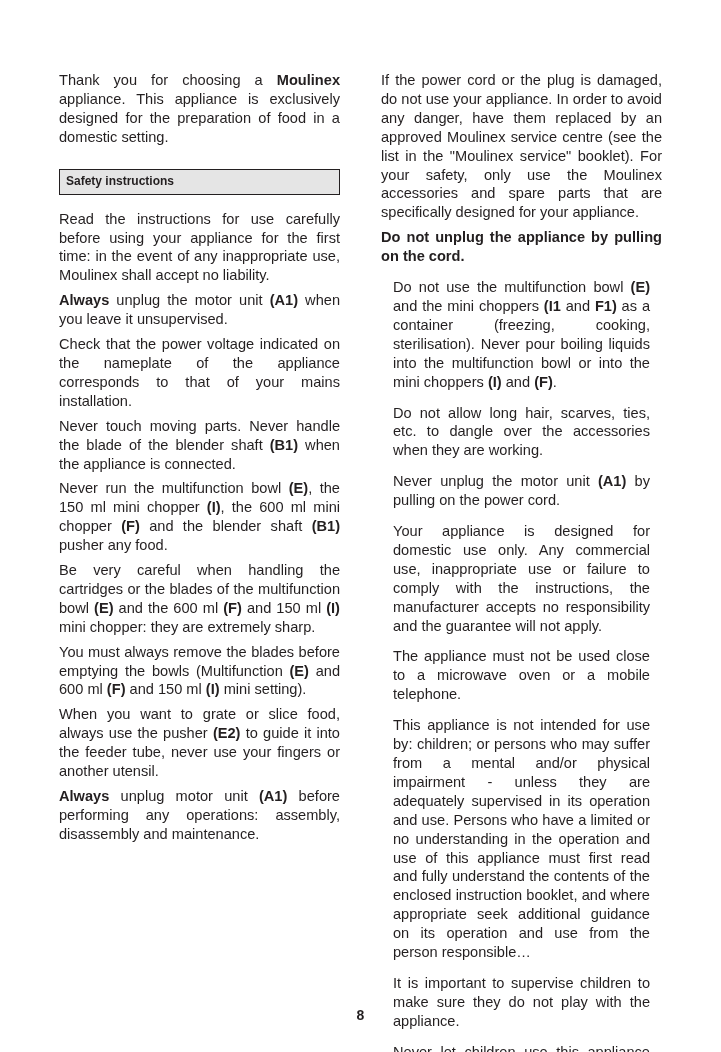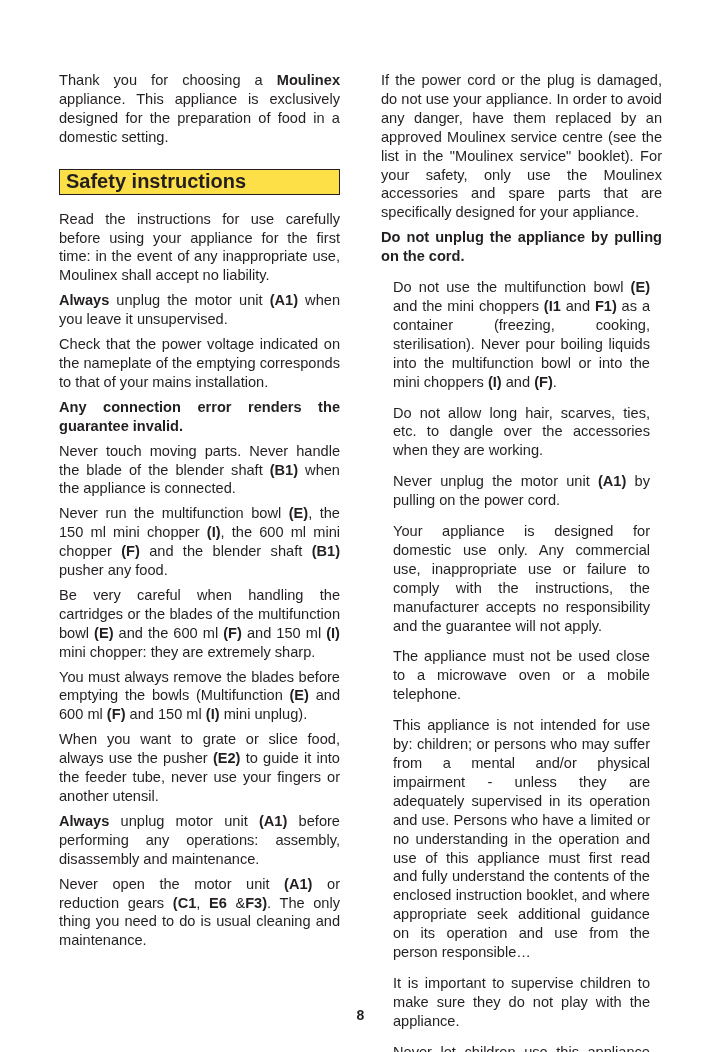--- a/index.html
+++ b/index.html
@@ -7,42 +7,40 @@
     width: 721px; height: 1052px; position: relative; overflow: hidden;
     font-family: "Liberation Sans", sans-serif; color: #231f20;
   }
   .col { position: absolute; top: 71px; font-size: 14.6px; line-height: 18.9px; text-align: justify; }
   .col.left { left: 59px; width: 281px; }
   .col.right { left: 381px; width: 281px; }
   .p { margin: 0 0 6px 0; }
   .p.tight { margin: 12px; }
   .bold { font-weight: bold; }
   .heading-box {
-    margin: 22px 0 15px 0; background: #fde047; border: 1px solid #231f20;
-    padding: 1px 6px 2px 6px; font-weight: bold; font-size: 20px; line-height: 21px;
+    margin: 22px 0 15px 0; background: #e5e5e5; border: 1px solid #231f20;
+    padding: 1px 6px 2px 6px; font-weight: bold; font-size: 12px; line-height: 21px;
   }
   .page-number { position: absolute; left: 0; width: 721px; top: 1007px; text-align: center; font-weight: bold; font-size: 14px; }
 </style>
 </head>
 <body>
 
 <div class="col left">
   <p class="p"><span>Thank you for choosing a </span><span class="bold">Moulinex</span><span> appliance. This appliance is exclusively designed for the preparation of food in a domestic setting.</span></p>
   <div class="heading-box">Safety instructions</div>
   <p class="p">Read the instructions for use carefully before using your appliance for the first time: in the event of any inappropriate use, Moulinex shall accept no liability.</p>
   <p class="p"><span class="bold">Always</span><span> unplug the motor unit </span><span class="bold">(A1)</span><span> when you leave it unsupervised.</span></p>
-  <p class="p">Check that the power voltage indicated on the nameplate of the emptying corresponds to that of your mains installation.</p>
-  <p class="p bold">Any connection error renders the guarantee invalid.</p>
+  <p class="p">Check that the power voltage indicated on the nameplate of the appliance corresponds to that of your mains installation.</p>
   <p class="p"><span>Never touch moving parts. Never handle the blade of the blender shaft </span><span class="bold">(B1)</span><span> when the appliance is connected.</span></p>
   <p class="p"><span>Never run the multifunction bowl </span><span class="bold">(E)</span><span>, the 150 ml mini chopper </span><span class="bold">(I)</span><span>, the 600 ml mini chopper </span><span class="bold">(F)</span><span> and the blender shaft </span><span class="bold">(B1)</span><span> pusher any food.</span></p>
   <p class="p"><span>Be very careful when handling the cartridges or the blades of the multifunction bowl </span><span class="bold">(E)</span><span> and the 600 ml </span><span class="bold">(F)</span><span> and 150 ml </span><span class="bold">(I)</span><span> mini chopper: they are extremely sharp.</span></p>
-  <p class="p"><span>You must always remove the blades before emptying the bowls (Multifunction </span><span class="bold">(E)</span><span> and 600 ml </span><span class="bold">(F)</span><span> and 150 ml </span><span class="bold">(I)</span><span> mini unplug).</span></p>
+  <p class="p"><span>You must always remove the blades before emptying the bowls (Multifunction </span><span class="bold">(E)</span><span> and 600 ml </span><span class="bold">(F)</span><span> and 150 ml </span><span class="bold">(I)</span><span> mini setting).</span></p>
   <p class="p"><span>When you want to grate or slice food, always use the pusher </span><span class="bold">(E2)</span><span> to guide it into the feeder tube, never use your fingers or another utensil.</span></p>
   <p class="p"><span class="bold">Always</span><span> unplug motor unit </span><span class="bold">(A1)</span><span> before performing any operations: assembly, disassembly and maintenance.</span></p>
-  <p class="p"><span>Never open the motor unit </span><span class="bold">(A1)</span><span> or reduction gears </span><span class="bold">(C1</span><span>, </span><span class="bold">E6</span><span> &amp;</span><span class="bold">F3)</span><span>. The only thing you need to do is usual cleaning and maintenance.</span></p>
 </div>
 
 <div class="col right">
   <p class="p">If the power cord or the plug is damaged, do not use your appliance. In order to avoid any danger, have them replaced by an approved Moulinex service centre (see the list in the "Moulinex service" booklet). For your safety, only use the Moulinex accessories and spare parts that are specifically designed for your appliance.</p>
   <p class="p bold">Do not unplug the appliance by pulling on the cord.</p>
   <p class="p tight"><span>Do not use the multifunction bowl </span><span class="bold">(E)</span><span> and the mini choppers </span><span class="bold">(I1</span><span> and </span><span class="bold">F1)</span><span> as a container (freezing, cooking, sterilisation). Never pour boiling liquids into the multifunction bowl or into the mini choppers </span><span class="bold">(I)</span><span> and </span><span class="bold">(F)</span><span>.</span></p>
   <p class="p tight">Do not allow long hair, scarves, ties, etc. to dangle over the accessories when they are working.</p>
   <p class="p tight"><span>Never unplug the motor unit </span><span class="bold">(A1)</span><span> by pulling on the power cord.</span></p>
   <p class="p tight">Your appliance is designed for domestic use only. Any commercial use, inappropriate use or failure to comply with the instructions, the manufacturer accepts no responsibility and the guarantee will not apply.</p>
   <p class="p tight">The appliance must not be used close to a microwave oven or a mobile telephone.</p>

